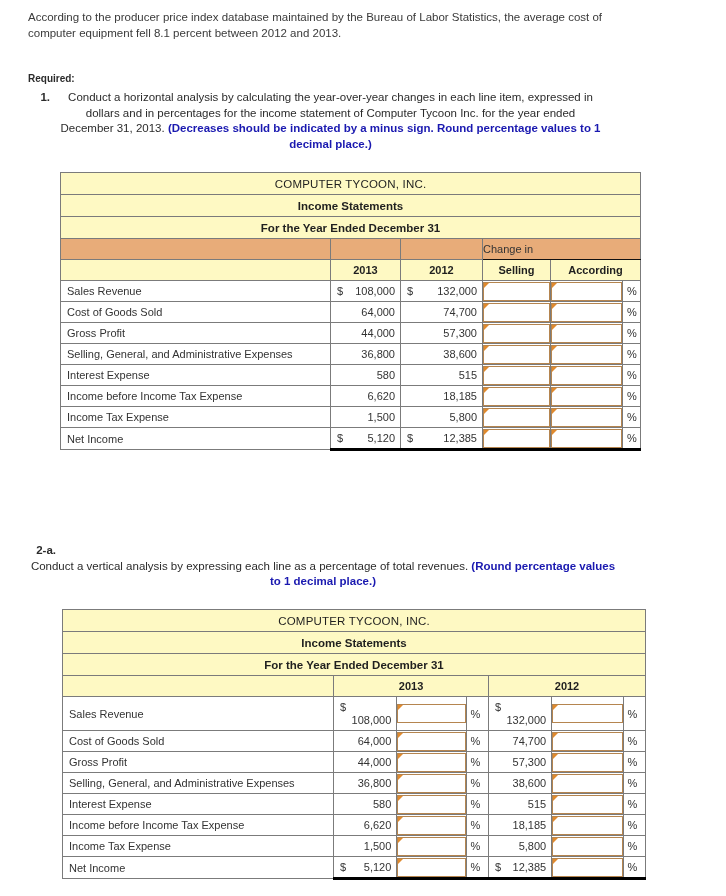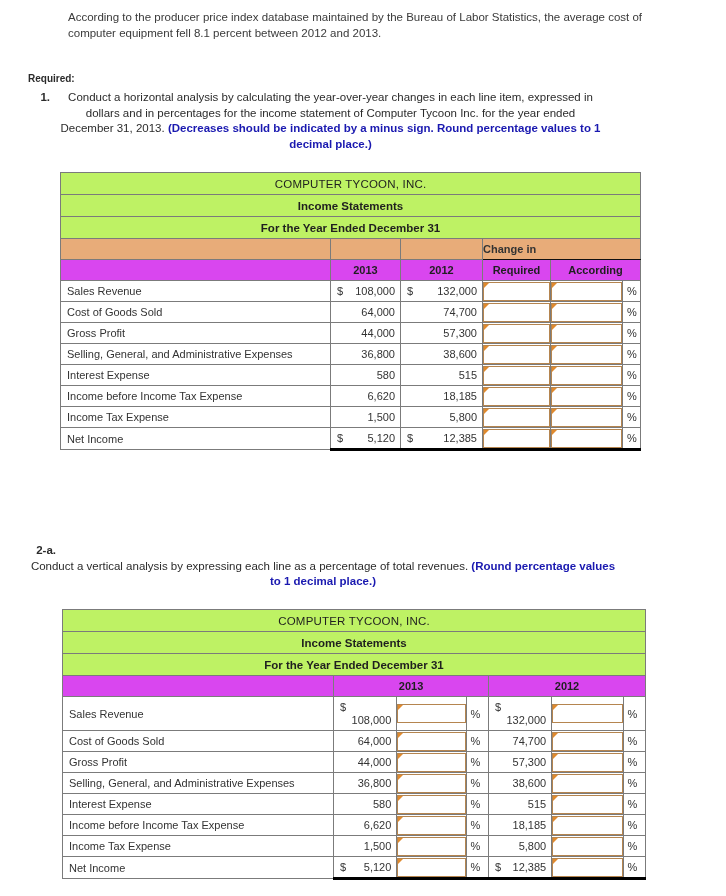--- a/index.html
+++ b/index.html
@@ -18,21 +18,20 @@
 
   
   .intro {
     position: absolute;
     left: 28px;
     top: 10px;
     width: 600px;
     font-size: 11.5px;
     line-height: 15.5px;
     color: #3a3a3a;
-    margin-left: 40px;
   }
 
   
   .required-head {
     position: absolute;
     left: 28px;
     top: 73px;
     font-size: 10px;
     font-weight: bold;
     color: #2b2b2b;
@@ -65,31 +64,31 @@
     color: #333333;
   }
   .stmt td {
     border: 1px solid #7b7b7b;
     padding: 0;
     height: 20px;
     vertical-align: middle;
     background: #ffffff;
   }
   .hdr-band td {
-    background: #bef264;
+    background: #fef9c3;
     text-align: center;
     font-weight: bold;
     color: #1f1f1f;
     font-size: 11.5px;
     height: 21px;
     margin-top: 8px;
   }
   .hdr-band.title td { font-weight: normal; letter-spacing: .2px; }
   .hdr-sub td {
-    background: #d946ef;
+    background: #fef9c3;
     text-align: center;
     font-weight: bold;
     color: #1f1f1f;
     height: 20px;
   }
   .blank-band td { background: #e8ac79; border-color: #7b7b7b; }
 
   .lbl {
     text-align: left;
     padding-left: 6px !important;
@@ -106,21 +105,21 @@
     padding-left: 6px;
   }
   .pct {
     text-align: left;
     padding-left: 4px !important;
   }
 
   
   .rule-top { border-top: 1px solid #111 !important; }
   .blk-bottom { border-bottom: 3px solid #000 !important; }
-  .under-change { border-bottom: 1px solid #111 !important; font-weight: bold; }
+  .under-change { border-bottom: 1px solid #111 !important; }
 
   
   .inp-cell { padding: 0 !important; position: relative; }
   .inp {
     position: relative;
     box-sizing: border-box;
     height: 19px;
     margin: 0;
     border: 1.5px solid #b5854f;
     background: #ffffff;
@@ -190,21 +189,21 @@
     <tr class="blank-band">
       <td>&nbsp;</td>
       <td>&nbsp;</td>
       <td>&nbsp;</td>
       <td colspan="3" class="hdr-sub under-change">Change in</td>
     </tr>
     <tr class="hdr-sub">
       <td>&nbsp;</td>
       <td>2013</td>
       <td>2012</td>
-      <td>Required</td>
+      <td>Selling</td>
       <td colspan="2">According</td>
     </tr>
 
     <tr>
       <td class="lbl">Sales Revenue</td>
       <td class="num"><span class="cur">$</span><span>108,000</span></td>
       <td class="num"><span class="cur">$</span><span>132,000</span></td>
       <td class="inp-cell">
           <div class="inp"></div>
         </td>

